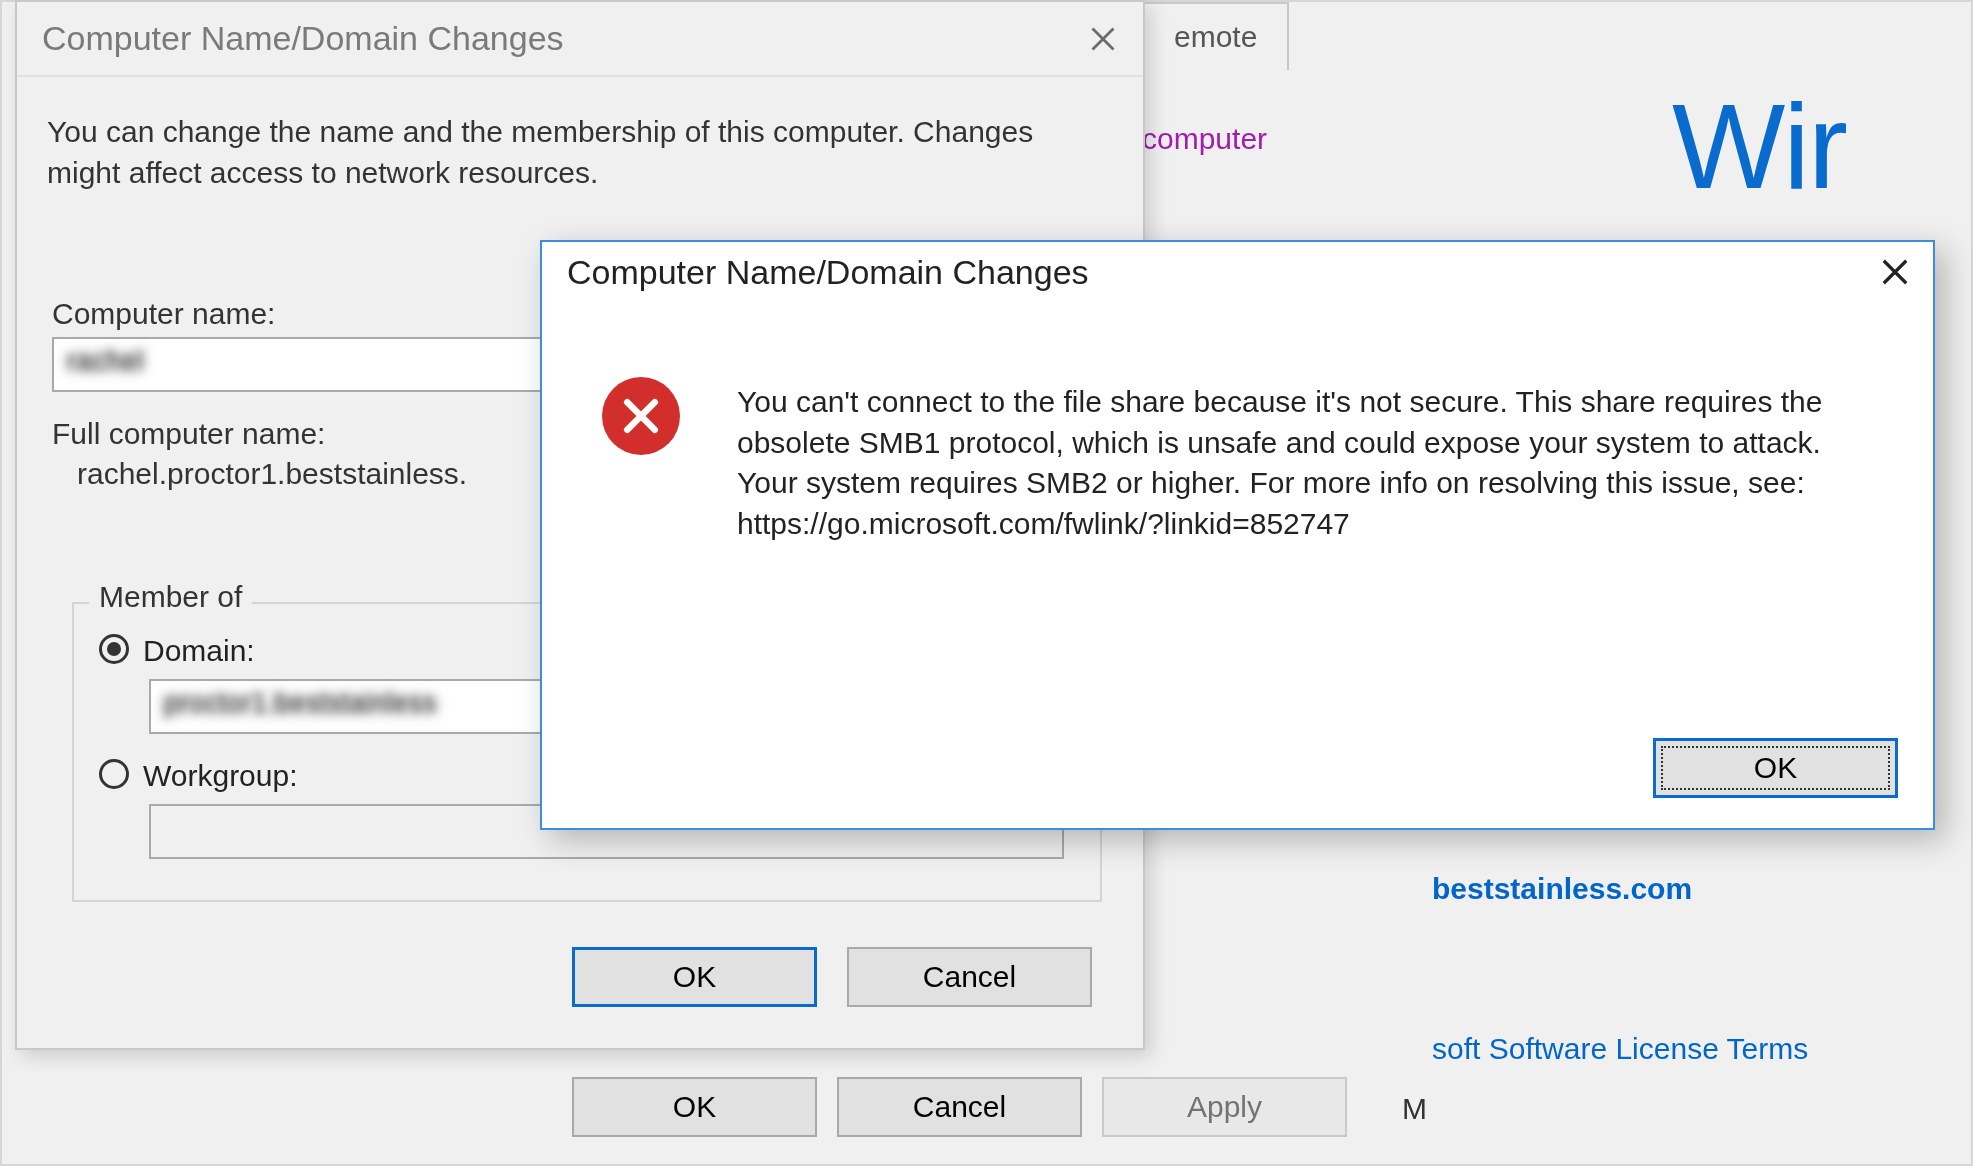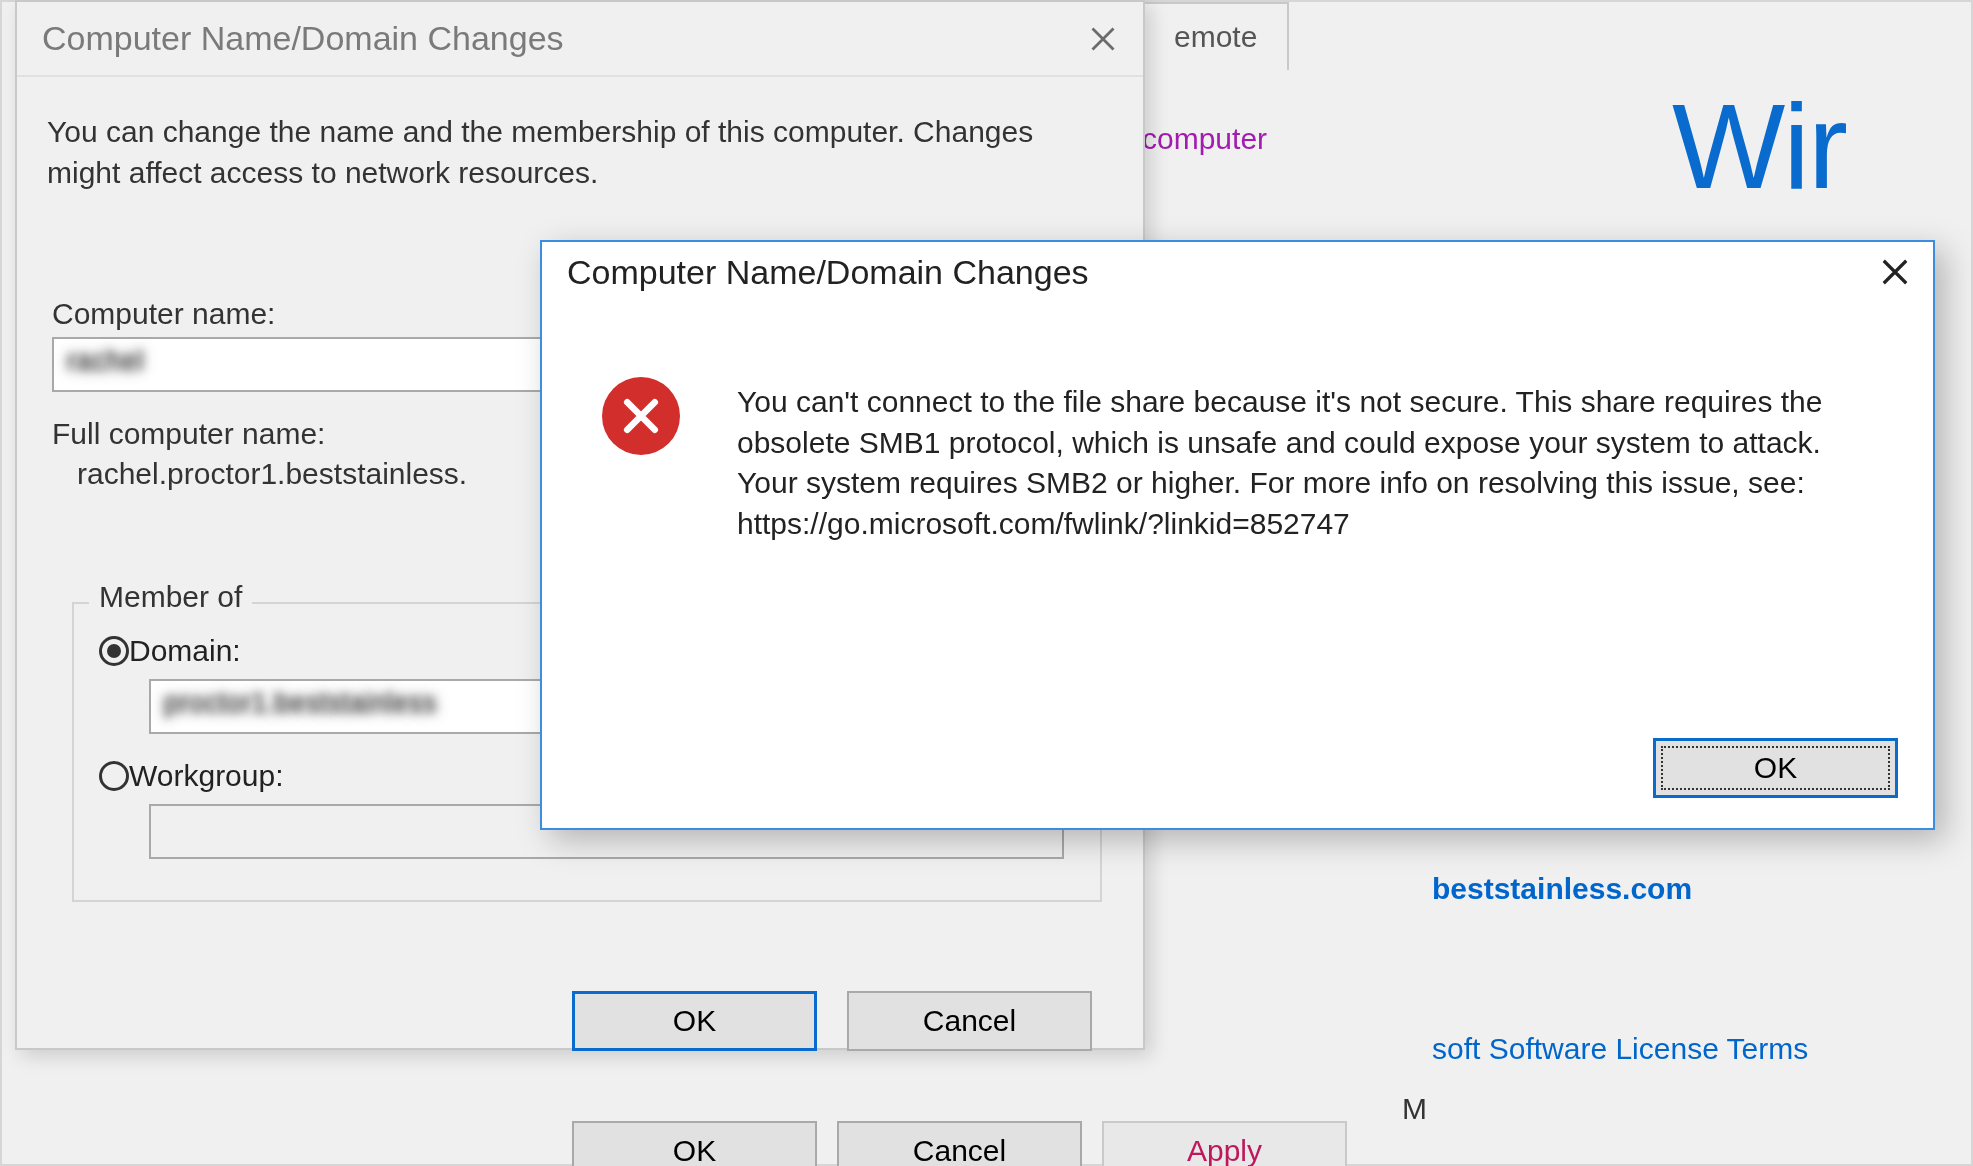--- a/index.html
+++ b/index.html
@@ -52,23 +52,22 @@
     display:flex; gap:20px;
   }
   .sysprops .btn, .rename .btn, .error .btn {
     min-width: 245px; height: 60px;
     border: 2px solid #a9a9a9;
     background: #e1e1e1;
     font-size: 30px;
     display:flex; align-items:center; justify-content:center;
     cursor: pointer;
     font-family: inherit;
-    margin-top: 44px;
-  }
-  .sysprops .btn.disabled { color:#be185d; border-color:#c9c9c9; background:#e8e8e8; cursor:default;text-align:center; }
+  }
+  .sysprops .btn.disabled { color:#737373; border-color:#c9c9c9; background:#e8e8e8; cursor:default;text-align:center; }
 
   
   .rename {
     left: 15px; top: 0;
     width: 1130px; height: 1050px;
     background: #f0f0f0;
     border: 2px solid #c8c8c8;
     box-shadow: 6px 6px 18px rgba(0,0,0,.15);
   }
   .rename .titlebar {
@@ -102,21 +101,21 @@
     width:1030px; height:300px;
     border:2px solid #d4d4d4;
   }
   .rename .group .legend {
     position:absolute; left:15px; top:-24px;
     background:#f0f0f0; padding:0 10px;
     font-size:30px; color:#333;
   }
   .radio-row {
     position:absolute; left:25px;
-    display:flex; align-items:center; 
+    display:flex; gap:14px;
     font-size:30px;
   }
   .radio-row.domain { top:30px; }
   .radio-row.workgroup { top:155px; }
   .radio {
     width:30px; height:30px; border:3px solid #333; border-radius:50%;
     display:flex; align-items:center; justify-content:center;
   }
   .radio .dot { width:14px; height:14px; background:#333; border-radius:50%; }
   .group .ginput {

